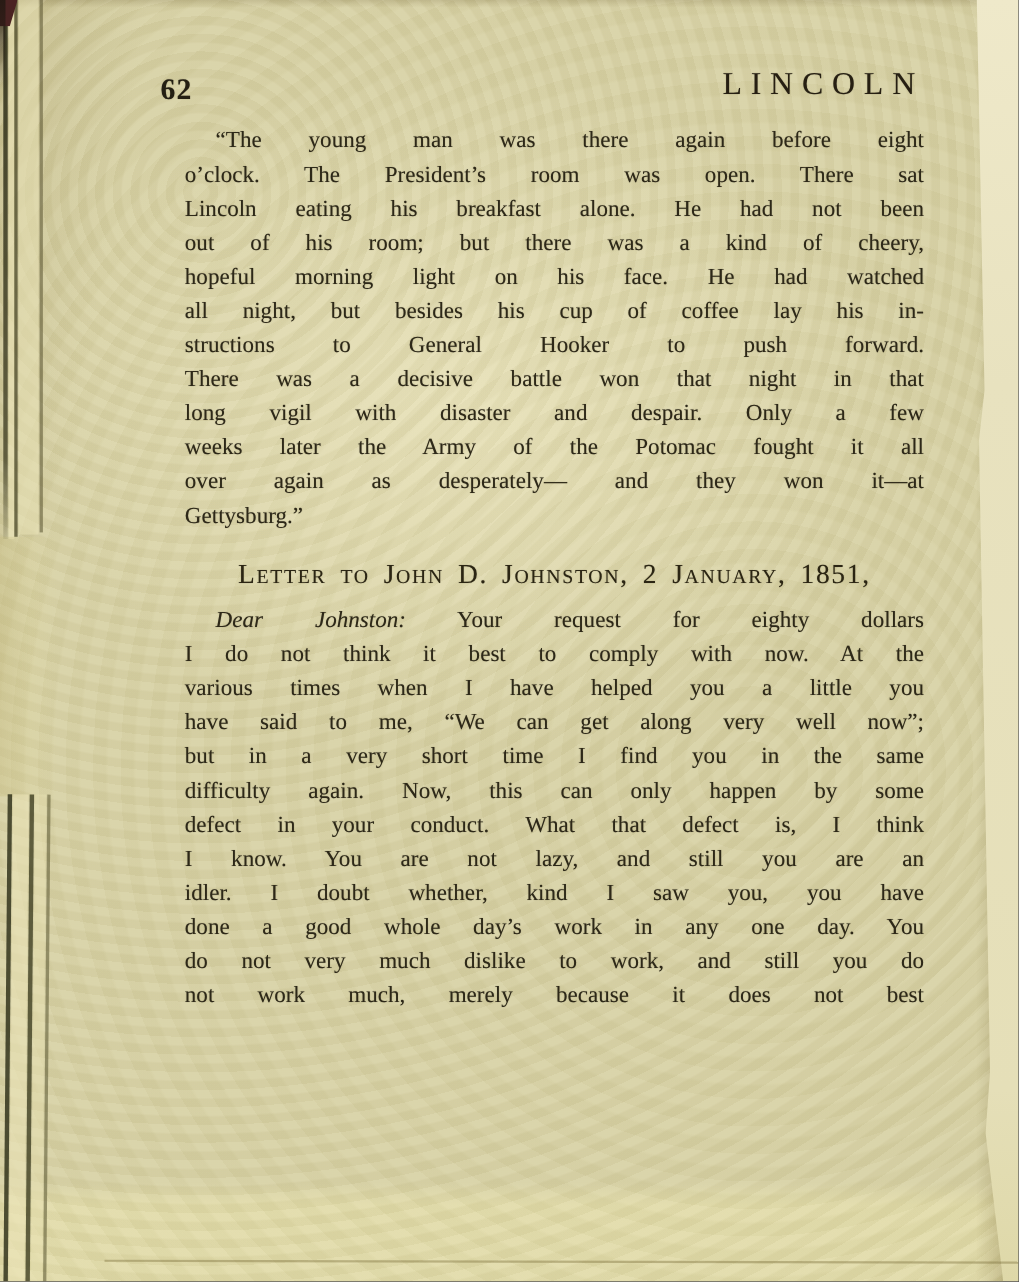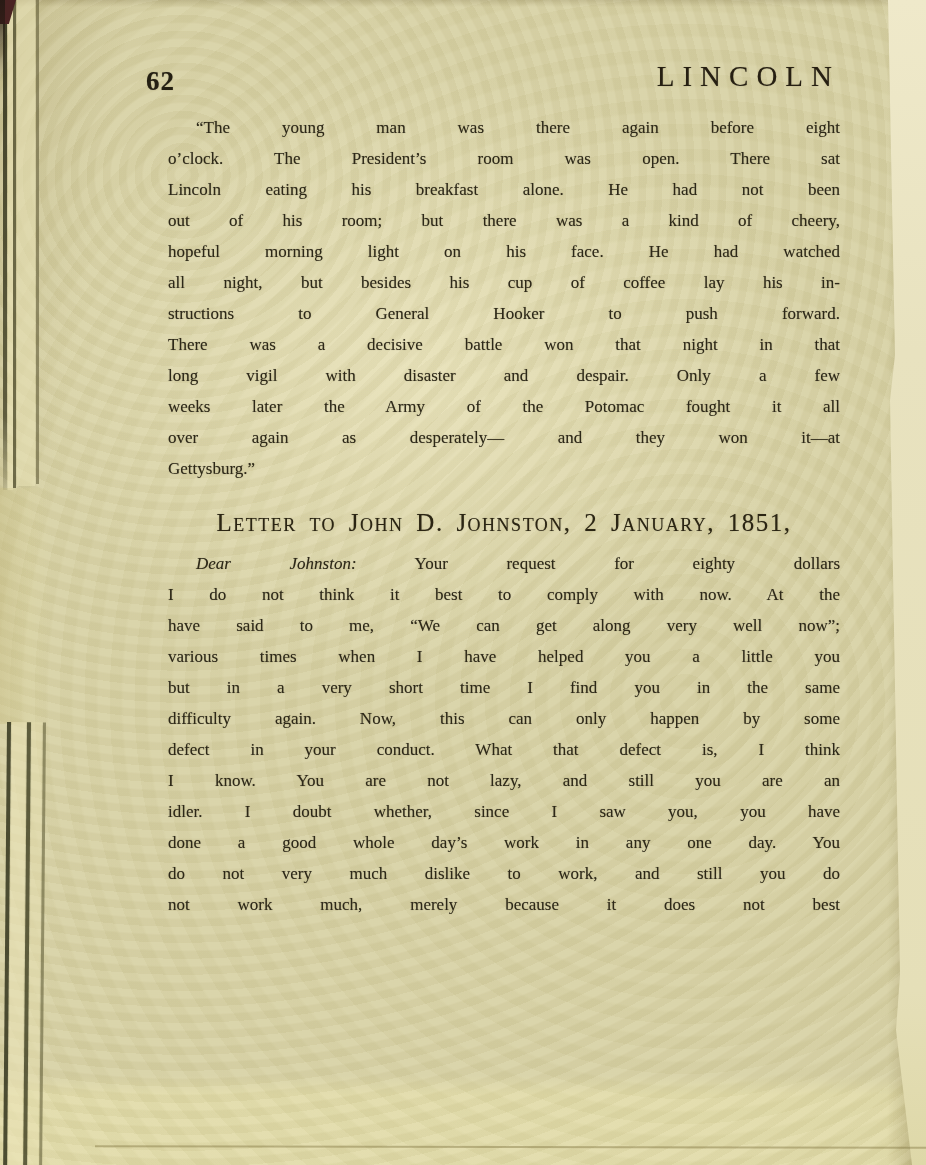--- a/index.html
+++ b/index.html
@@ -39,21 +39,21 @@
     background:linear-gradient(to bottom, rgba(35,25,18,.85), rgba(35,25,18,0));}
   .bottom-line{position:absolute;left:95px;top:1146px;width:831px;height:2px;
     background:rgba(125,113,60,.42);transform:rotate(.12deg);}
   
   .pagenum{position:absolute;left:146px;top:66px;font-size:27px;font-weight:bold;
     color:#241f12;letter-spacing:1px;text-shadow:0 0 1px rgba(36,31,18,.4);}
   .column{position:absolute;left:168px;top:56px;width:672px;color:#2d2818;
     text-shadow:0 0 1px rgba(45,40,24,.38);}
   .running-header{text-align:right;font-size:29px;line-height:40px;height:40px;
     letter-spacing:8px;color:#261f12;}
-  .tline{font-size:17px;line-height:31px;height:31px;text-align:justify;text-align-last:justify;word-spacing:2px;}
+  .tline{font-size:21px;line-height:31px;height:31px;text-align:justify;text-align-last:justify;word-spacing:2px;}
   .lastline{text-align-last:left;}
   .indent{text-indent:28px;}
   .para{margin:0;}
   .quote-para{margin-top:16px;}
   .heading{margin-top:22px;font-size:25px;color:#2b2513;}
   .hline{font-variant:small-caps;text-align:center;line-height:33px;letter-spacing:1.5px;word-spacing:5px;}
   .intro-para{margin-top:11px;}
   .letter-para{margin-top:9px;}
   .ital{font-style:italic;}
 </style>
@@ -105,27 +105,27 @@
 
       <div class="heading">
         <div class="hline">Letter to John D. Johnston, 2 January, 1851,</div>
       </div>
 
 
       <div class="para letter-para">
         <div class="tline indent"><span class="ital">Dear Johnston:</span><span> Your request for eighty dollars</span></div>
         <div>
             <div class="tline">I do not think it best to comply with now. At the</div>
+            <div class="tline">various times when I have helped you a little you</div>
             <div class="tline">have said to me, “We can get along very well now”;</div>
-            <div class="tline">various times when I have helped you a little you</div>
             <div class="tline">but in a very short time I find you in the same</div>
             <div class="tline">difficulty again. Now, this can only happen by some</div>
             <div class="tline">defect in your conduct. What that defect is, I think</div>
             <div class="tline">I know. You are not lazy, and still you are an</div>
-            <div class="tline">idler. I doubt whether, since I saw you, you have</div>
+            <div class="tline">idler. I doubt whether, kind I saw you, you have</div>
             <div class="tline">done a good whole day’s work in any one day. You</div>
             <div class="tline">do not very much dislike to work, and still you do</div>
             <div class="tline">not work much, merely because it does not best</div>
           </div>
       </div>
     </div>
   </div>
 
   <div class="corner-mark"></div>
   <div class="corner-sliver"></div>

